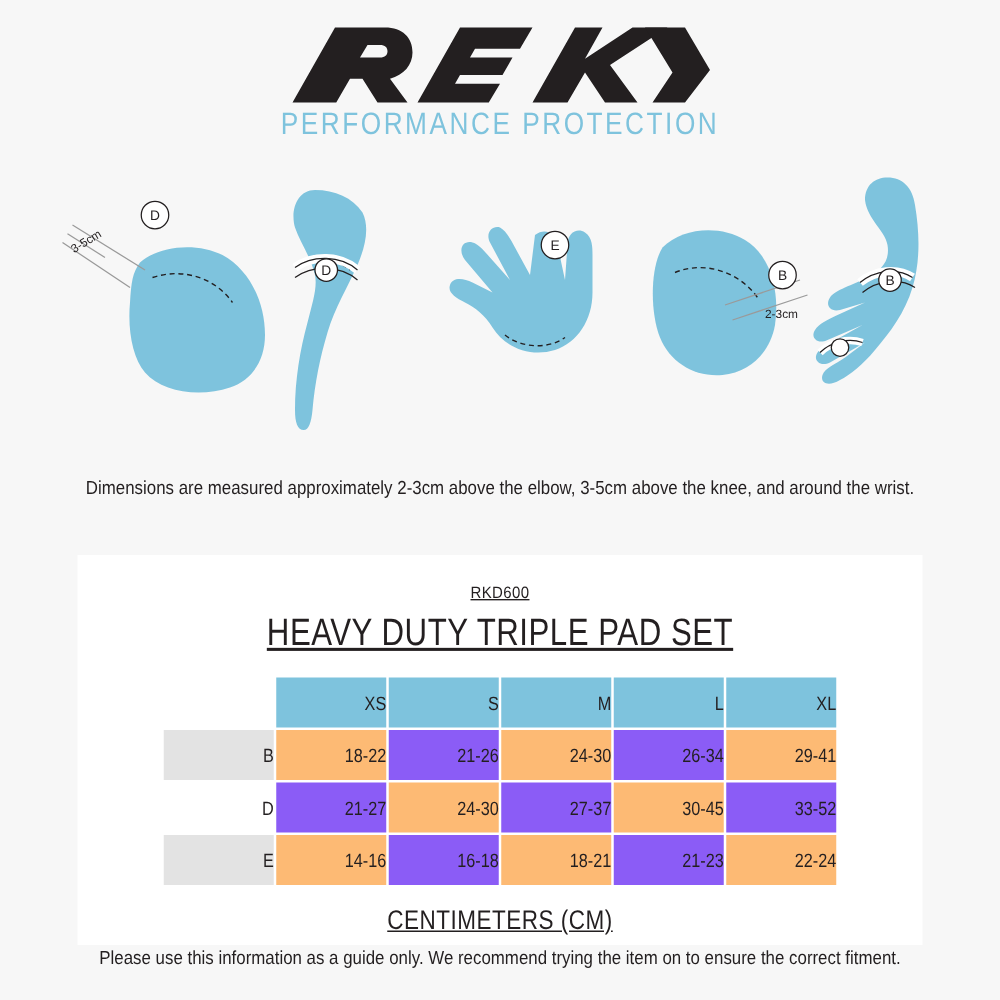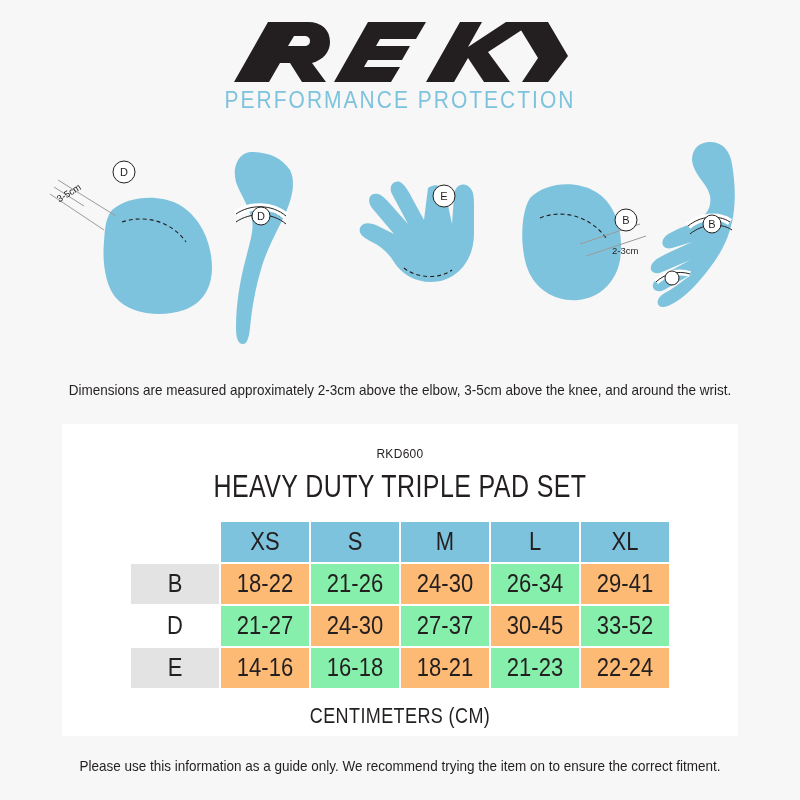--- a/index.html
+++ b/index.html
@@ -59,25 +59,26 @@
     text-align: center;
     font-size: 13.5px;
     color: #231f20;
     transform: scaleY(1.12);
     transform-origin: center top;
   }
 
   
   .card {
     position: absolute;
-    top: 424px;
+    top: 444px;
     left: 62px;
     width: 676px;
     height: 312px;
     background: #ffffff;
+    text-decoration: underline;
   }
   .sku {
     text-align: center;
     font-size: 12px;
     color: #231f20;
     margin-top: 22px;
     letter-spacing: 0.3px;
     transform: scaleY(1.1);
     transform-origin: center top;
   }
@@ -95,43 +96,43 @@
   
   table.size-table {
     border-collapse: separate;
     border-spacing: 2px;
     margin: 22px auto 0 auto;
     table-layout: fixed;
   }
   table.size-table td, table.size-table th {
     width: 88px;
     height: 40px;
-    text-align: center;
+    text-align: right;
     vertical-align: middle;
-    font-size: 22px;
+    font-size: 13px;
     font-weight: 400;
     color: #231f20;
     padding: 0;
     transform-origin: center;
   }
   th.corner { background: transparent; }
   th.size-head {
     background: #7ec3dd;
     color: #ffffff;
     font-size: 20px;
   }
   td.row-label {
     background: #e3e3e3;
     font-size: 19px;
   }
   td.val {
     background: #fdba74;
   }
   td.val.alt {
-    background: #86efac;
+    background: #8b5cf6;
   }
   tr.alt-row td.row-label { background: #ffffff; }
 
   .units {
     text-align: center;
     font-size: 18px;
     color: #231f20;
     margin-top: 14px;
     letter-spacing: 0.4px;
     transform: scaleY(1.2);

